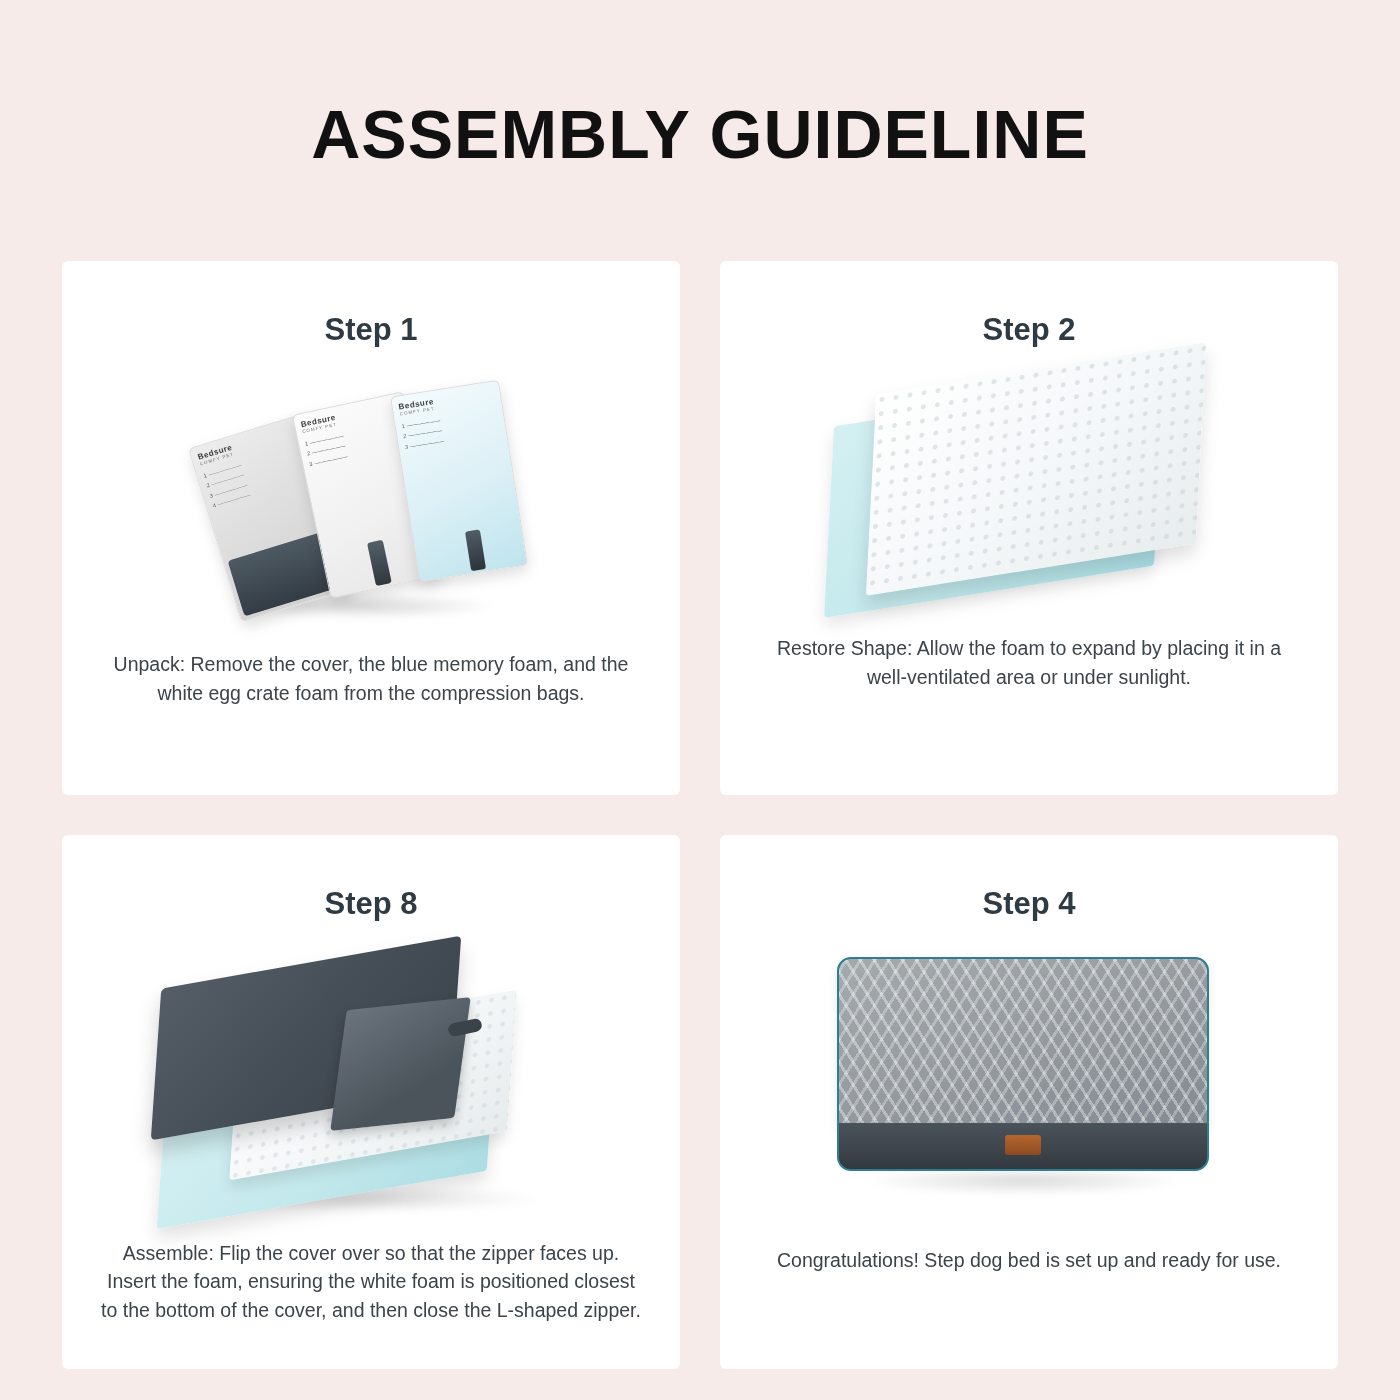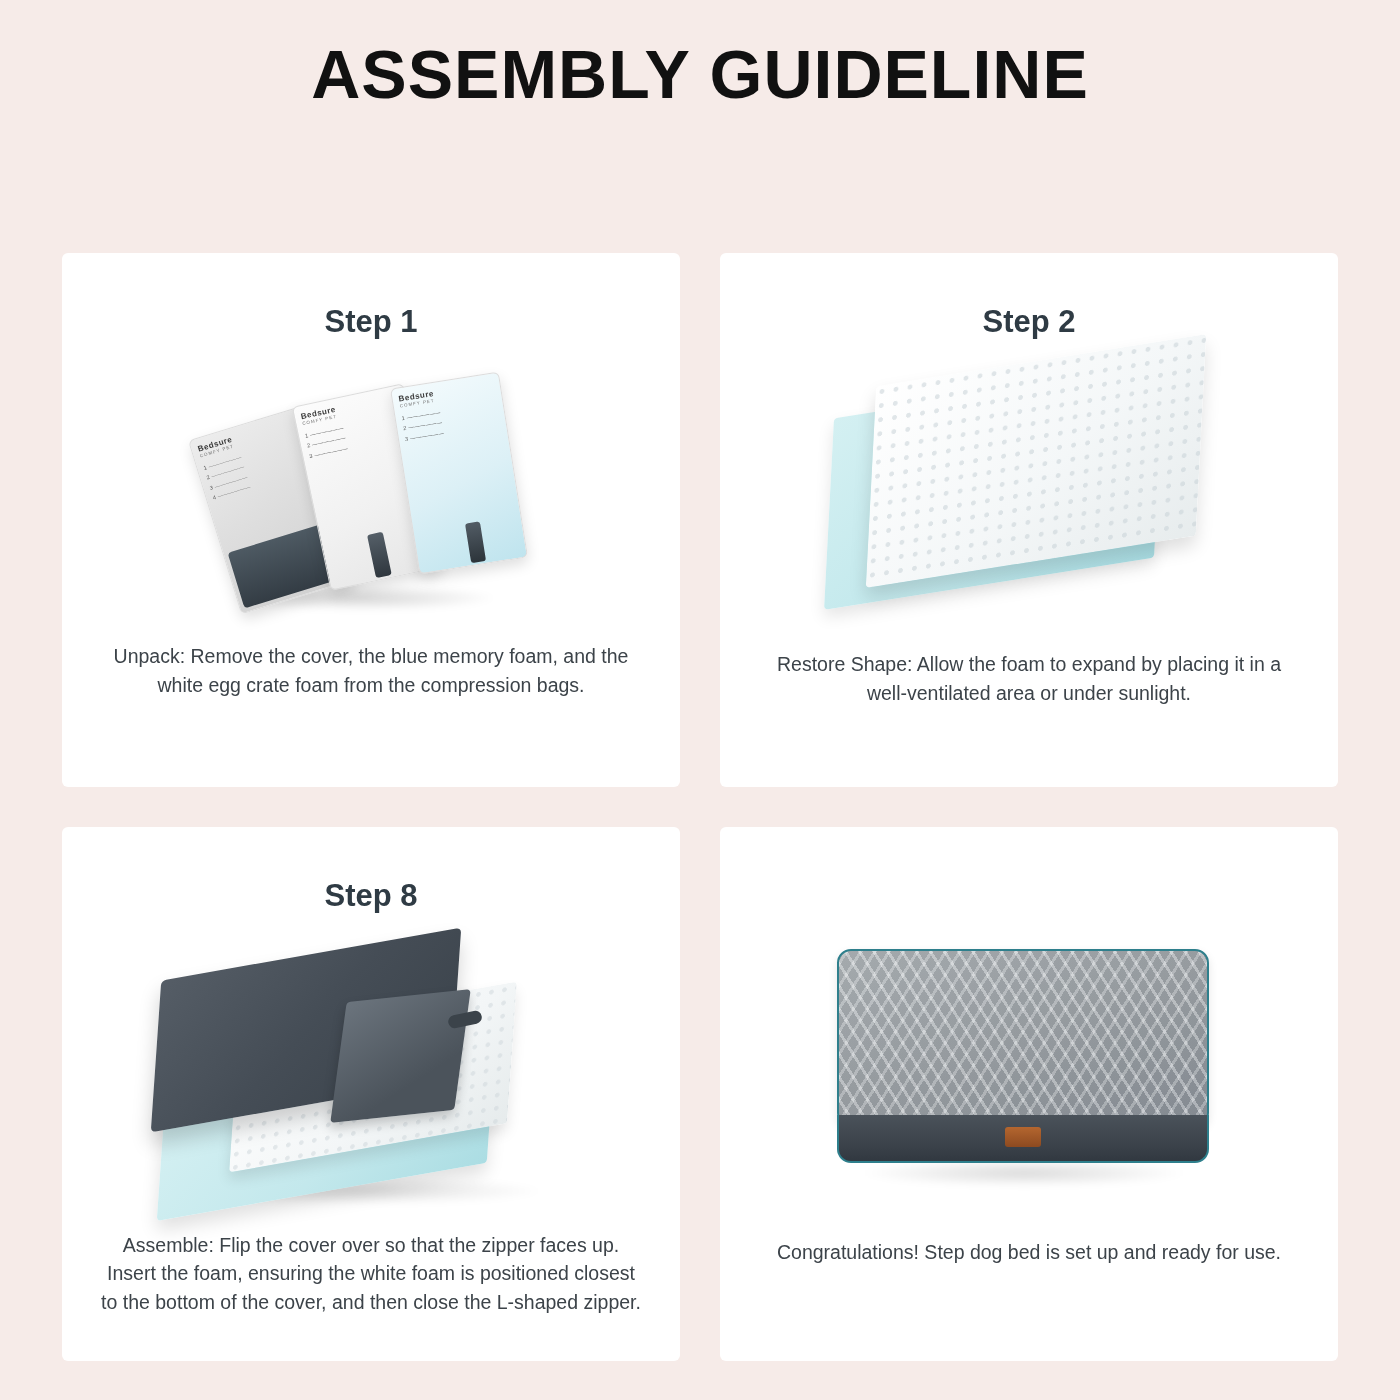--- a/index.html
+++ b/index.html
@@ -18,22 +18,22 @@
     width: 1400px;
     height: 1400px;
     box-sizing: border-box;
   }
   .main-title {
     text-align: center;
     font-size: 68px;
     font-weight: bold;
     letter-spacing: 1px;
     color: #111111;
-    margin: 0;
-    padding-top: 40px;
+    margin: 8px;
+    padding-top: 92px;
     line-height: 1;
   }
   .grid {
     position: absolute;
     top: 253px;
     left: 62px;
     width: 1276px;
     display: grid;
     grid-template-columns: 618px 618px;
     grid-template-rows: 534px 534px;
@@ -67,21 +67,21 @@
     position: absolute;
     left: 38px;
     right: 38px;
     bottom: 0;
     text-align: center;
     font-size: 19.5px;
     line-height: 1.45;
     color: #3c4349;
   }
   .cap1 { bottom: 88px; }
-  .cap2 { bottom: 80px; }
+  .cap2 { bottom: 104px; }
   .cap3 { bottom: 45px; }
   .cap4 { bottom: 95px; }
 
   
   .bags {
     position: absolute;
     left: 50%;
     top: 10px;
     transform: translateX(-50%);
     width: 330px;
@@ -333,20 +333,21 @@
           <div class="l-white"></div>
           <div class="l-cover"></div>
           <div class="l-flap"></div>
           <div class="l-handle"></div>
         </div>
       </div>
       <div class="caption cap3">Assemble: Flip the cover over so that the zipper faces up. Insert the foam, ensuring the white foam is positioned closest to the bottom of the cover, and then close the L-shaped zipper.</div>
     </div>
 
     <div class="card">
+      <div class="step-title">Step 4</div>
       <div class="art">
         <div class="art4">
           <div class="bed-shadow"></div>
           <div class="bed-top"></div>
           <div class="bed-side"></div>
           <div class="bed-tag"></div>
         </div>
       </div>
       <div class="caption cap4">Congratulations! Step dog bed is set up and ready for use.</div>
     </div>

